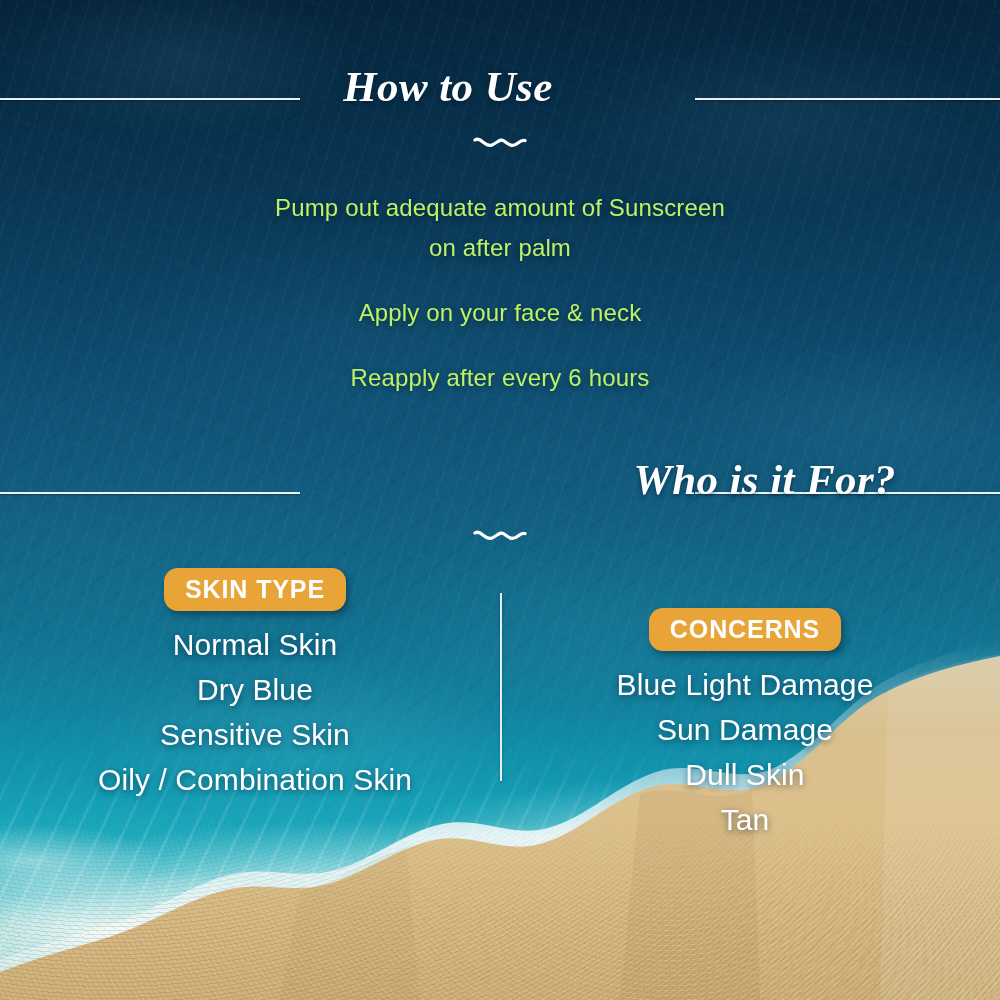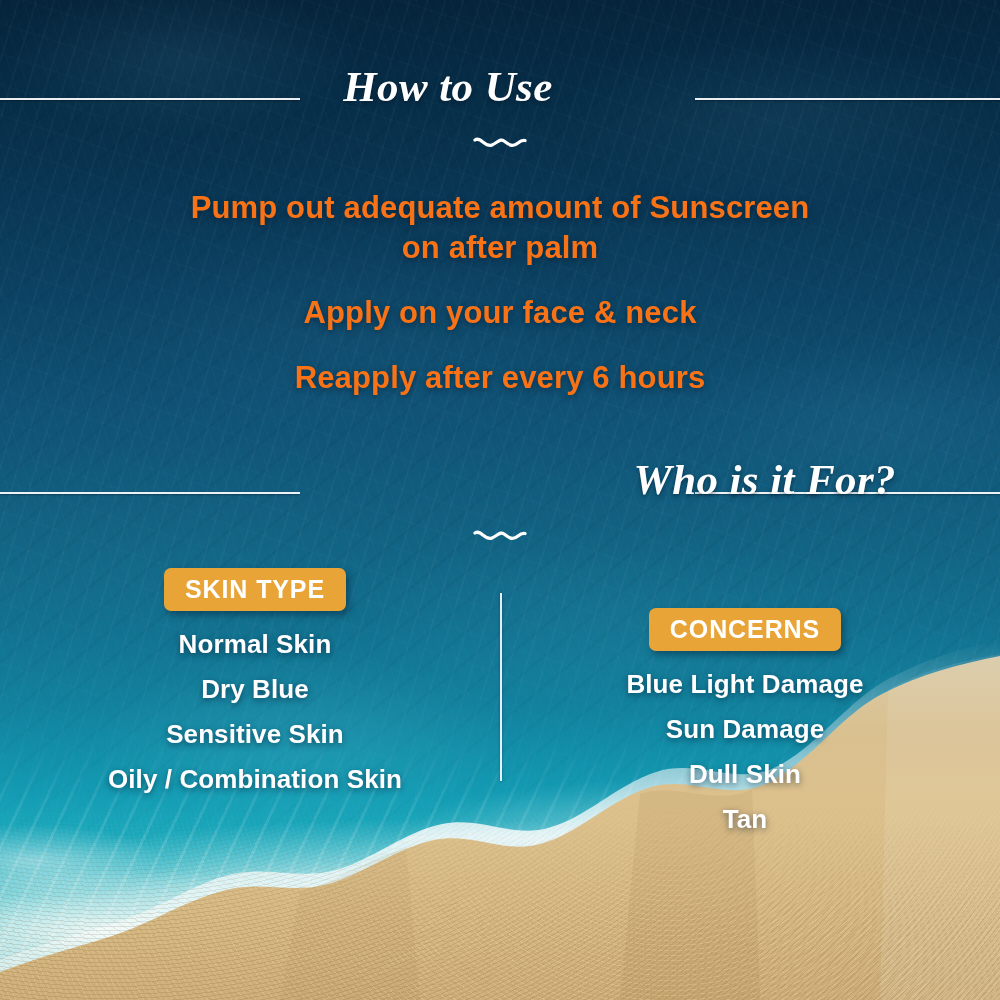--- a/index.html
+++ b/index.html
@@ -129,23 +129,23 @@
     text-shadow:0 2px 5px rgba(0,20,38,.55);
     white-space:nowrap;
   }
 
   .squiggle { position:absolute; left:0; width:1000px; text-align:center; line-height:0; }
   .squiggle svg { display:inline-block; }
 
   
   .howto { position:absolute; left:0; width:1000px; text-align:center; }
   .howto-line {
-    color:#f97316;
-    font-size:31px;
-    font-weight:700;
+    color:#bef264;
+    font-size:24px;
+    font-weight:400;
     line-height:40px;
     letter-spacing:.15px;
     text-shadow:0 2px 6px rgba(0,24,45,.55);
   }
   .howto-step { margin-bottom:25px; }
   .howto-step:last-child { margin-bottom:0; }
 
   
   .cols { position:absolute; left:0; top:568px; width:1000px; height:240px; }
   .col { position:absolute; top:0; text-align:center; }
@@ -153,30 +153,30 @@
   .col-right { left:545px; width:400px;margin-top:40px; }
 
   .badge {
     display:inline-block;
     background:#e8a437;
     color:#ffffff;
     font-size:25px;
     font-weight:700;
     letter-spacing:.9px;
     padding:8px 21px 9px 21px;
-    border-radius:7px;
+    border-radius:14px;
     box-shadow:3px 4px 7px rgba(0,24,45,.42);
     line-height:1.05;
   }
 
   .col-list { margin-top:11px; }
   .col-item {
     color:#ffffff;
-    font-size:26px;
-    font-weight:700;
+    font-size:30px;
+    font-weight:400;
     line-height:45px;
     letter-spacing:.1px;
     text-shadow:0 2px 6px rgba(0,24,45,.55);
     white-space:nowrap;
   }
 
   .v-divider {
     position:absolute;
     left:500px; top:25px;
     width:2px; height:188px;

